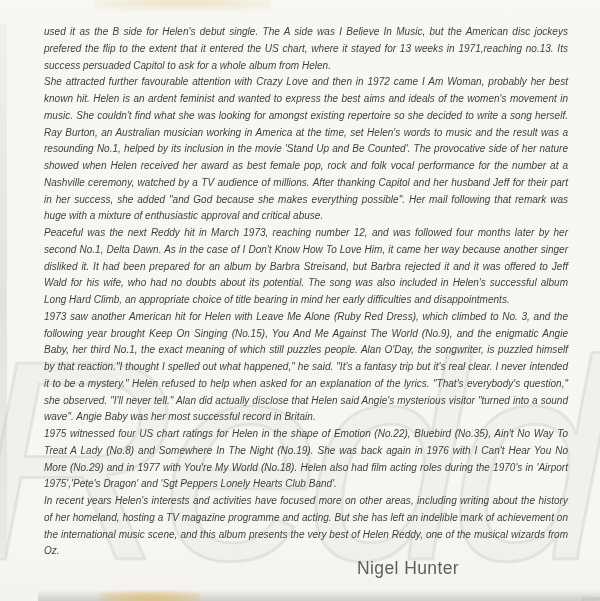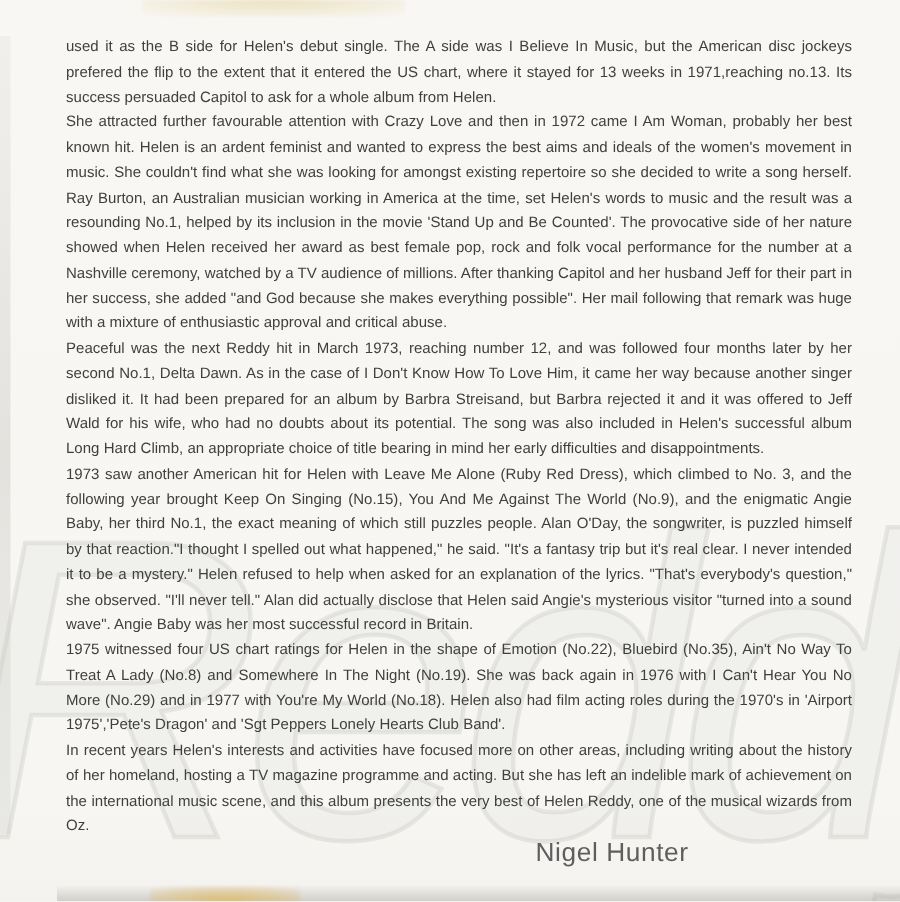--- a/index.html
+++ b/index.html
@@ -84,20 +84,21 @@
   .article {
     position: absolute;
     left: 44px;
     top: 24px;
     width: 524px;
     z-index: 4;
     color: #3f3f3f;
     font-size: 10px;
     line-height: 16.75px;
     letter-spacing: 0.02px;
+    font-style: italic;
   }
   .article p {
     margin: 0;
     text-align: justify;
   }
 
   .signature {
     position: absolute;
     left: 357px;
     top: 558px;

